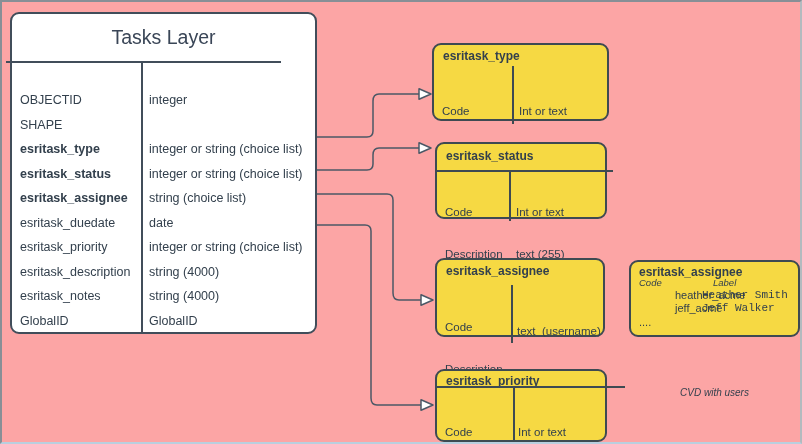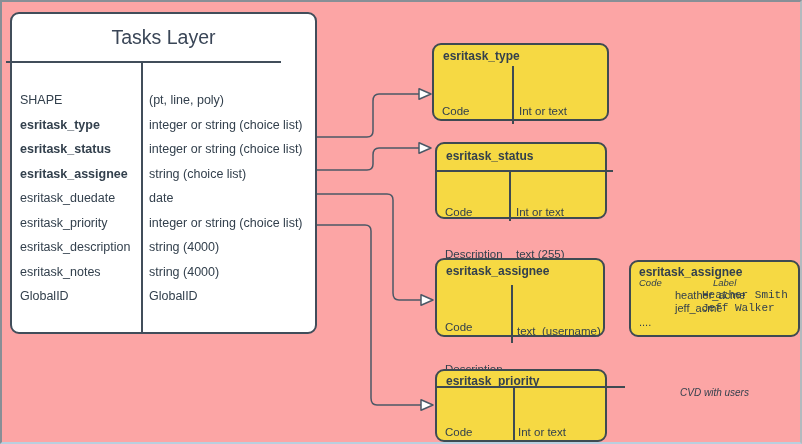--- a/index.html
+++ b/index.html
@@ -63,22 +63,25 @@
     </g>
   </svg>
 
   <div class="mainbox"></div>
   <div class="main-title">Tasks Layer</div>
   <div class="hline" style="left:4px;top:59px;width:275px;height:2px;"></div>
   <div class="vline" style="left:139px;top:61px;width:2px;height:270px;"></div>
 
   <div class="fields">
     <div class="frow">
+      <span class="fname">OBJECTID</span>
+      <span class="ftype">integer</span>
+    </div>
+    <div class="frow">
       <span class="fname">SHAPE</span>
-      <span class="ftype">(pt, line, poly)</span>
     </div>
     <div class="frow">
       <span class="fname b">esritask_type</span>
       <span class="ftype">integer or string (choice list)</span>
     </div>
     <div class="frow">
       <span class="fname b">esritask_status</span>
       <span class="ftype">integer or string (choice list)</span>
     </div>
     <div class="frow">

